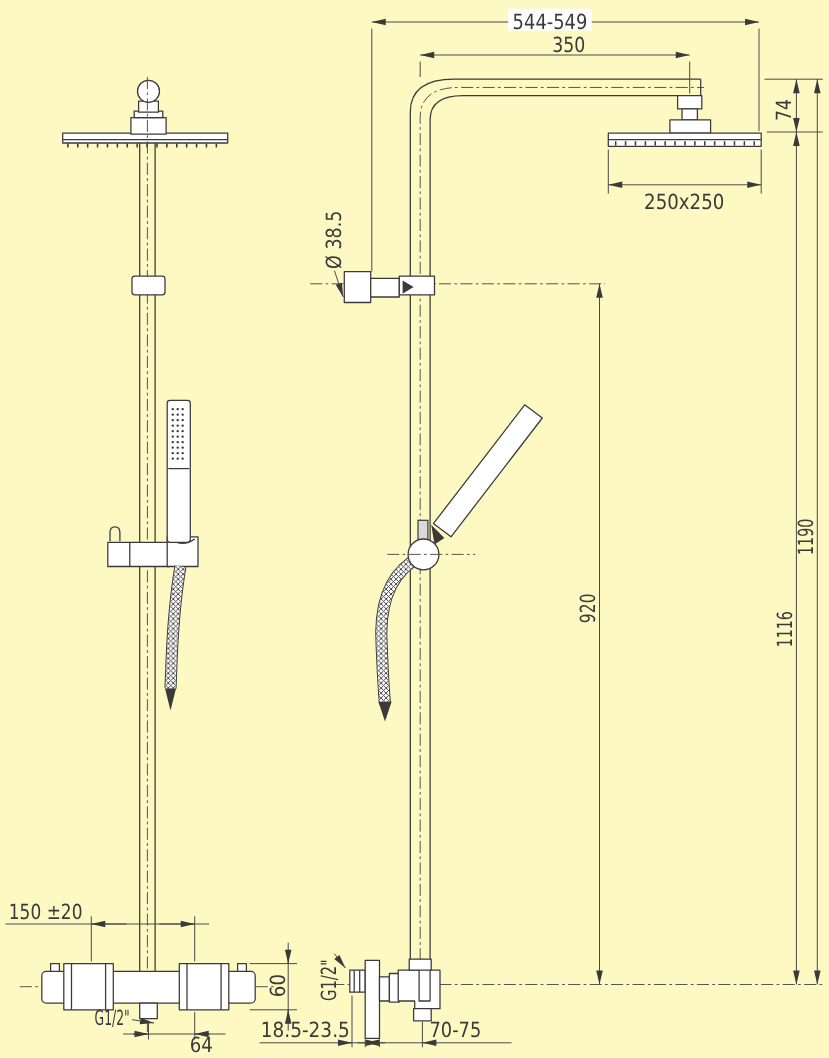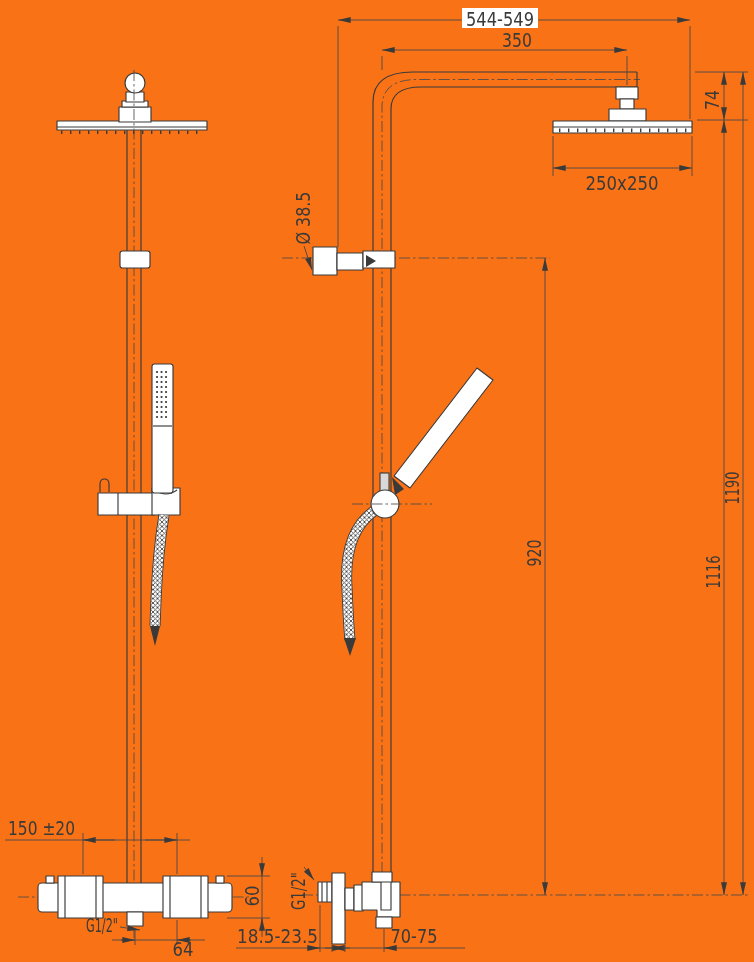--- a/index.html
+++ b/index.html
@@ -1,16 +1,16 @@
 <!DOCTYPE html>
 <html><head>
 <meta charset="utf-8">
 <style>
   html,body{margin:0;padding:0;background:#ffffff;}
-  .stage{width:754px;height:962px;position:relative;background:#f97316;}
+  .stage{width:754px;height:962px;position:relative;background:#fef9c3;}
   svg{display:block;}
   .part{fill:none;stroke:#3a3a3a;stroke-width:1.15;stroke-linejoin:round;}
   .partf{fill:#ffffff;stroke:#3a3a3a;stroke-width:1.15;stroke-linejoin:round;}
   .solid{fill:#3a3a3a;stroke:none;}
   .gray{fill:#d9d9d9;stroke:#3a3a3a;stroke-width:1.1;}
   .cl{fill:none;stroke:#4a4a4a;stroke-width:0.85;stroke-dasharray:11 3 2.5 3;}
   .dim{fill:none;stroke:#474747;stroke-width:0.9;}
   .dimtxt{fill:#3a3a3a;font-family:"DejaVu Sans",sans-serif;font-size:19px;}
   .ticks{fill:none;stroke:#3a3a3a;stroke-dasharray:1.4 7.6;}
   .dots{fill:none;stroke:#3a3a3a;stroke-width:2.1;stroke-dasharray:0.1 4.4;stroke-linecap:round;}

